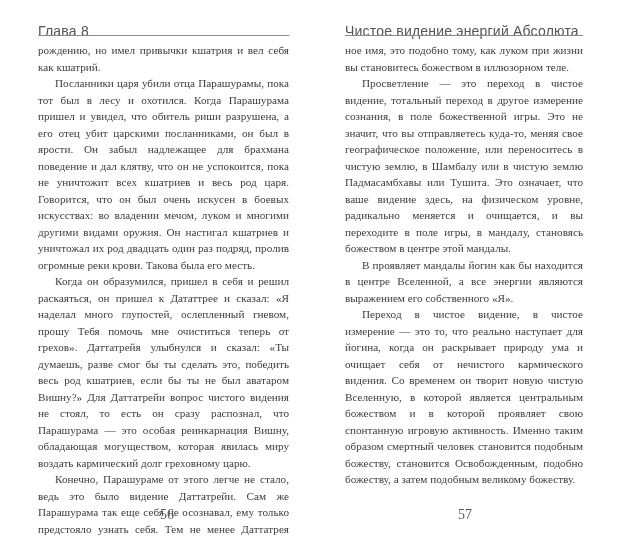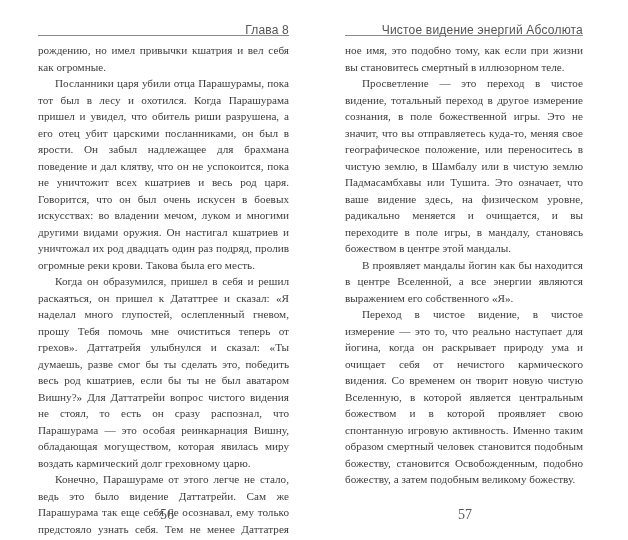--- a/index.html
+++ b/index.html
@@ -8,21 +8,21 @@
       font-family: "Liberation Serif", "DejaVu Serif", serif;
       color: #3a3a3a;
     }
     .spread { position: relative; width: 628px; height: 540px; display: flex; }
     .page { position: relative; width: 314px; height: 540px; box-sizing: border-box; }
     .page.left { padding: 0 13px 0 38px; }
     .page.right { padding: 0 38px 4px 31px; }
     .running-head {
       position: absolute; top: 23px; height: 14px;
       font-family: "Liberation Sans", "DejaVu Sans", sans-serif;
-      font-size: 12px; color: #555; text-align: right; letter-spacing: 0.2px;
+      font-size: 14px; color: #555; text-align: left; letter-spacing: 0.2px;
     }
     .page.left .running-head { left: 38px; right: 25px; }
     .page.right .running-head { left: 31px; right: 45px; }
     .rule { position: absolute; top: 35px; height: 1px; background: #8a8a8a; }
     .page.left .rule { left: 38px; right: 25px; }
     .page.right .rule { left: 31px; right: 45px; }
     .body-text {
       position: absolute; top: 42px;
       font-size: 11.2px; line-height: 16.5px; text-align: justify; color: #3d3d3d;
     }
@@ -38,34 +38,34 @@
     .page.right .folio { left: -6px; }
   </style>
 </head>
 <body>
 
 <div class="spread">
   <div class="page left">
     <div class="running-head">Глава 8</div>
     <div class="rule"></div>
     <div class="body-text">
-      <p class="cont">рождению, но имел привычки кшатрия и вел себя как огромные.</p>
+      <p class="cont">рождению, но имел привычки кшатрия и вел себя как кшатрий.</p>
       <p>Посланники царя убили отца Парашурамы, пока тот был в лесу и охотился. Когда Парашурама пришел и увидел, что обитель риши разрушена, а его отец убит царскими посланниками, он был в ярости. Он забыл надлежащее для брахмана поведение и дал клятву, что он не успокоится, пока не уничтожит всех кшатриев и весь род царя. Говорится, что он был очень искусен в боевых искусствах: во владении мечом, луком и многими другими видами оружия. Он настигал кшатриев и уничтожал их род двадцать один раз подряд, пролив огромные реки крови. Такова была его месть.</p>
       <p>Когда он образумился, пришел в себя и решил раскаяться, он пришел к Дататтрее и сказал: «Я наделал много глупостей, ослепленный гневом, прошу Тебя помочь мне очиститься теперь от грехов». Даттатрейя улыбнулся и сказал: «Ты думаешь, разве смог бы ты сделать это, победить весь род кшатриев, если бы ты не был аватаром Вишну?» Для Даттатрейи вопрос чистого видения не стоял, то есть он сразу распознал, что Парашурама — это особая реинкарнация Вишну, обладающая могуществом, которая явилась миру воздать кармический долг греховному царю.</p>
       <p>Конечно, Парашураме от этого легче не стало, ведь это было видение Даттатрейи. Сам же Парашурама так еще себя не осознавал, ему только предстояло узнать себя. Тем не менее Даттатрея мгновенно увидел потенциал Парашурамы, то семя, ту энергию, эманацией которой он является.</p>
 
     </div>
     <div class="folio">56</div>
   </div>
 
   <div class="page right">
     <div class="running-head">Чистое видение энергий Абсолюта</div>
     <div class="rule"></div>
     <div class="body-text">
-      <p class="cont">ное имя, это подобно тому, как если при жизни вы становитесь смертный в иллюзорном теле.</p>
+      <p class="cont">ное имя, это подобно тому, как луком при жизни вы становитесь божеством в иллюзорном теле.</p>
       <p>Просветление — это переход в чистое видение, тотальный переход в другое измерение сознания, в поле божественной игры. Это не значит, что вы отправляетесь куда-то, меняя свое географическое положение, или переноситесь в чистую землю, в Шамбалу или в чистую землю Падмасамбхавы или Тушита. Это означает, что ваше видение здесь, на физическом уровне, радикально меняется и очищается, и вы переходите в поле игры, в мандалу, становясь божеством в центре этой мандалы.</p>
       <p>В проявляет мандалы йогин как бы находится в центре Вселенной, а все энергии являются выражением его собственного «Я».</p>
       <p>Переход в чистое видение, в чистое измерение — это то, что реально наступает для йогина, когда он раскрывает природу ума и очищает себя от нечистого кармического видения. Со временем он творит новую чистую Вселенную, в которой является центральным божеством и в которой проявляет свою спонтанную игровую активность. Именно таким образом смертный человек становится подобным божеству, становится Освобожденным, подобно божеству, а затем подобным великому божеству.</p>
 
     </div>
     <div class="folio">57</div>
   </div>
 </div>
 
 </body></html>

